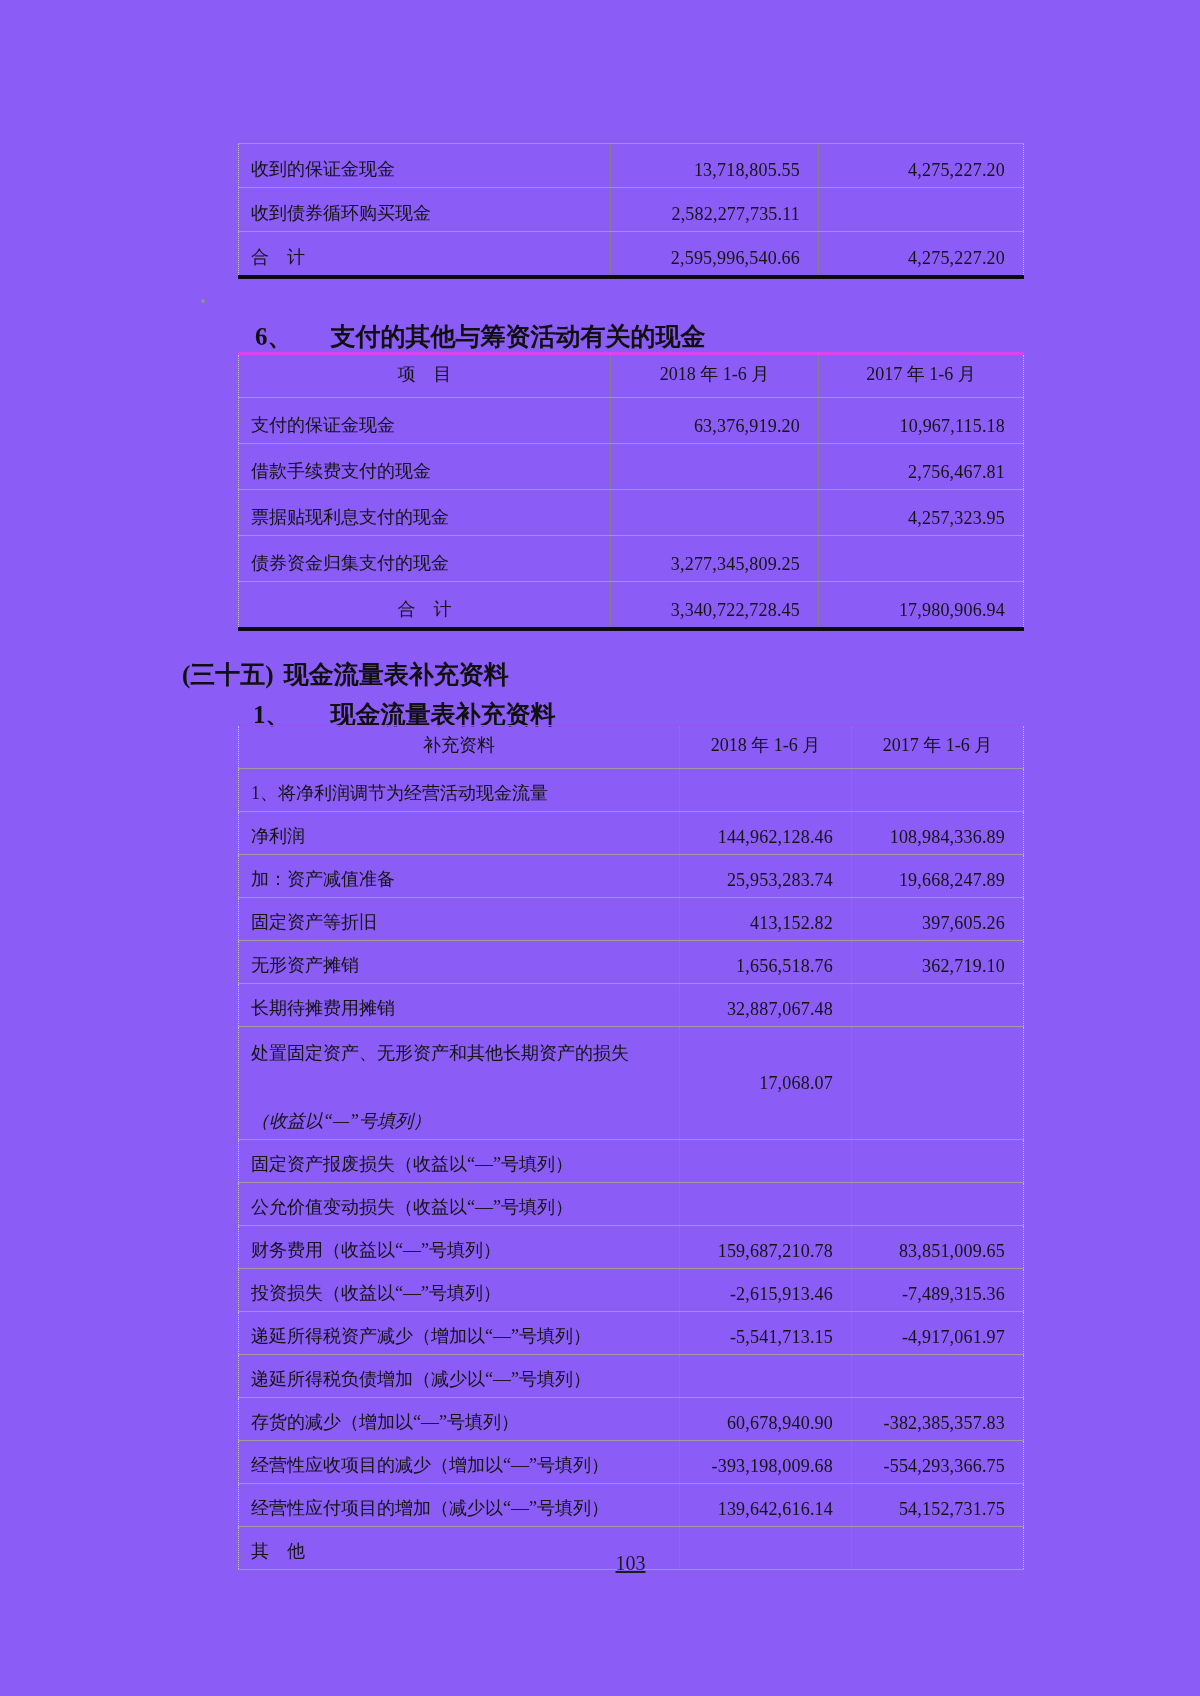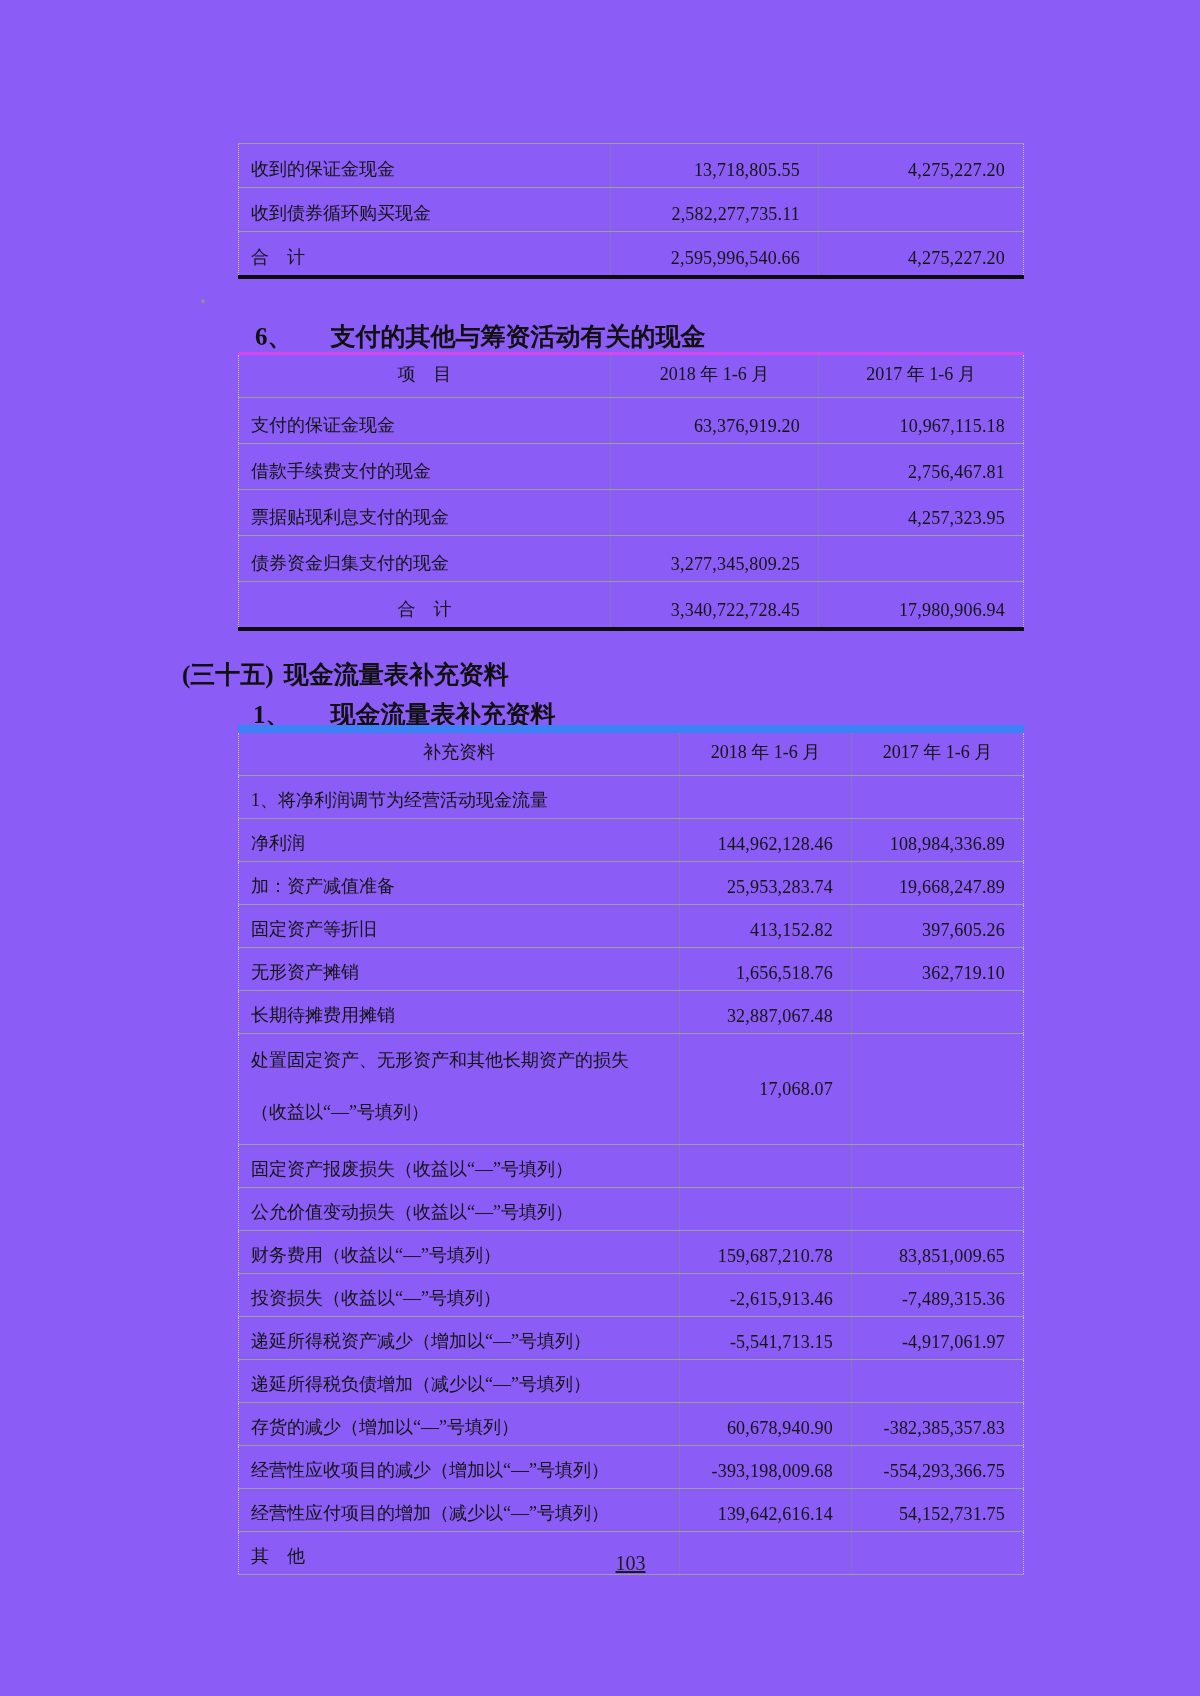--- a/index.html
+++ b/index.html
@@ -62,26 +62,26 @@
   
   #table-continued { top: 143px; border-top: 1px solid #9d9d9d; }
   #table-continued td { height: 37px; }
 
   
   #table-financing { top: 352px; border-top: 3px solid #d946ef; }
   #table-financing th { height: 38px; }
   #table-financing td { height: 39px; }
 
   
-  #table-supplement { top: 725px; border-top: 8px solid #3b82f6; }
+  #table-supplement { top: 725px; border-top: 1px solid #3b82f6; }
   #table-supplement th { height: 38px; }
   #table-supplement td { height: 36px; }
   #table-supplement tr.dbl td { height: 90px; }
   #table-supplement tr.dbl td.c-label { vertical-align: top; padding-top: 14px; }
-  #table-supplement tr.dbl td.c-label .l2 { margin-top: 28px; }
+  #table-supplement tr.dbl td.c-label .l2 { margin-top: 44px; font-style: italic; }
   #table-supplement tr.dbl td.c-num { vertical-align: middle; padding-bottom: 0 !important; }
 
   
   .heading {
     position: absolute;
     font-weight: bold;
     font-size: 25px;
     color: #101010;
     white-space: nowrap;
   }

